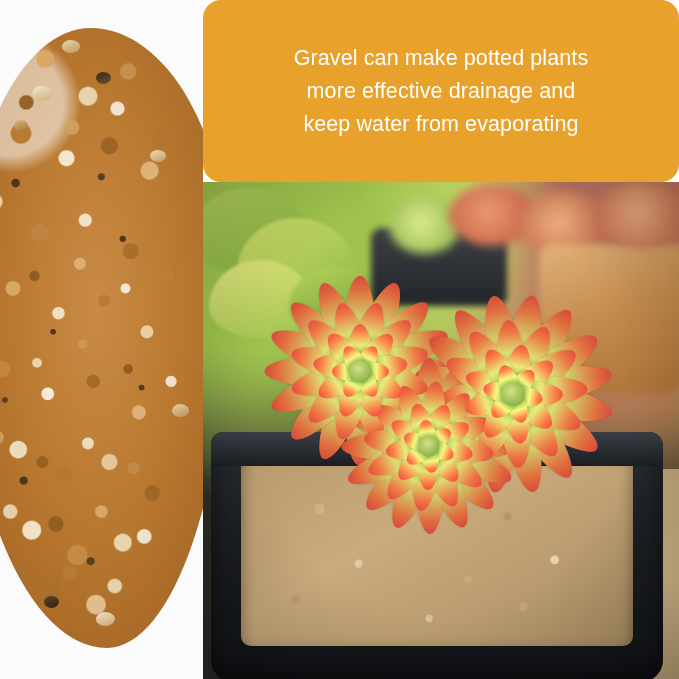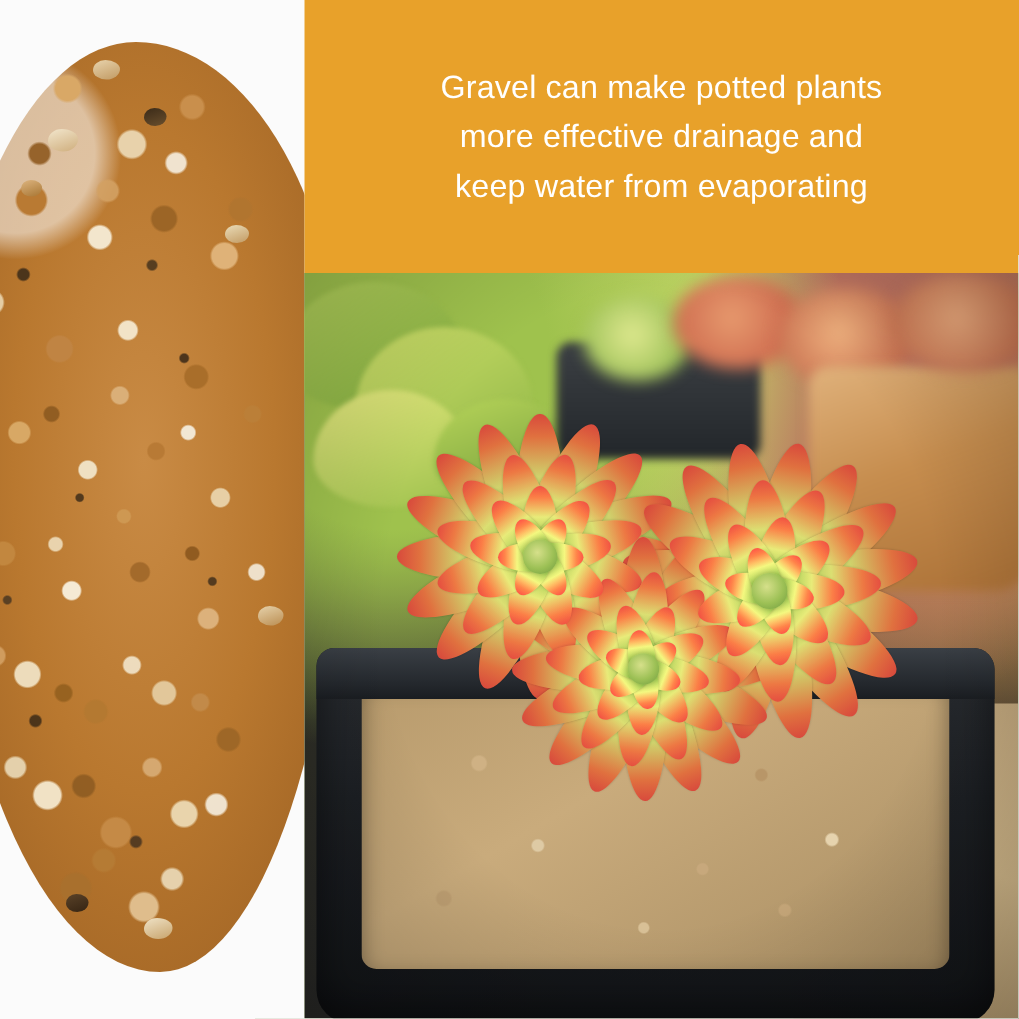--- a/index.html
+++ b/index.html
@@ -132,20 +132,21 @@
   .caption-banner {
     position: absolute;
     left: 203px;
     top: 0;
     width: 476px;
     height: 182px;
     background: #e8a12a;
     display: flex;
     align-items: center;
     justify-content: center;
+    border-radius: 18px;
   }
   .caption-text {
     color: #ffffff;
     font-size: 21.5px;
     line-height: 33px;
     text-align: center;
     letter-spacing: 0.1px;
     padding: 0 14px;
     white-space: pre-line;
   }

